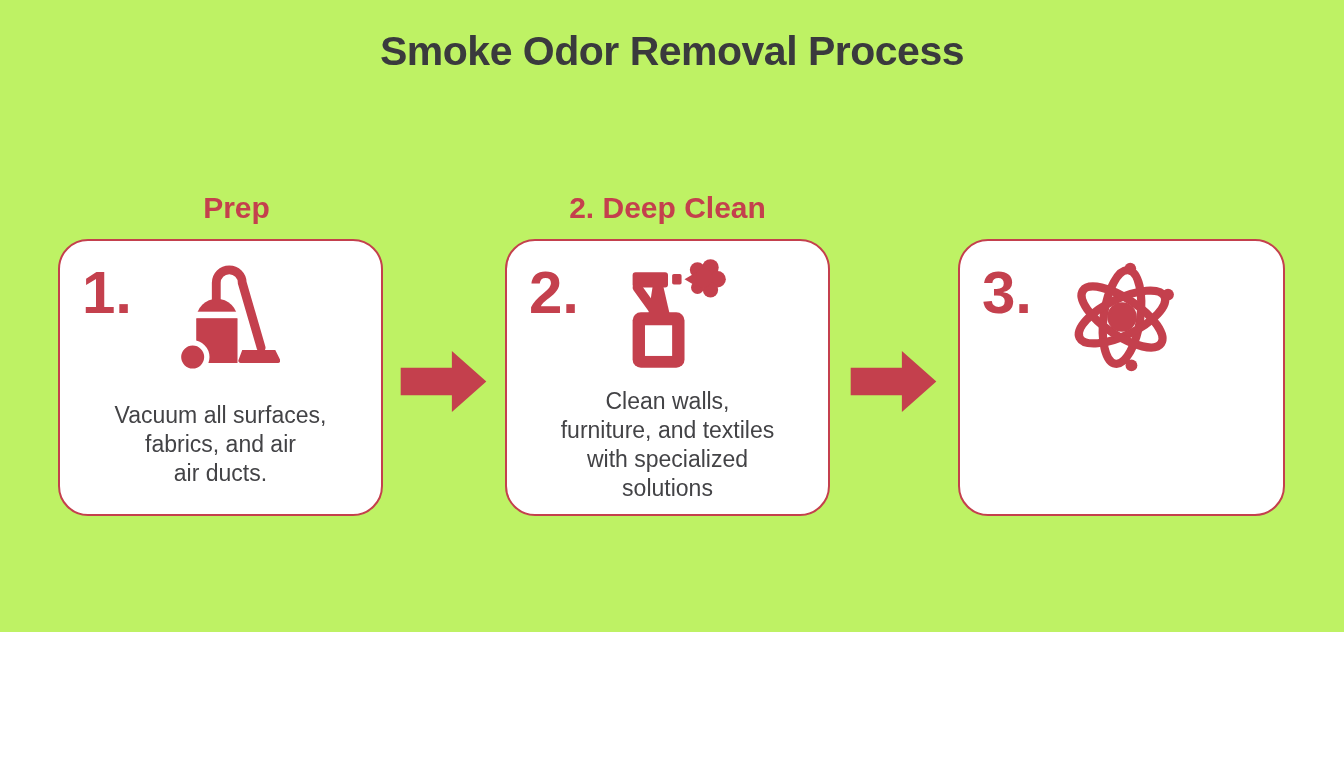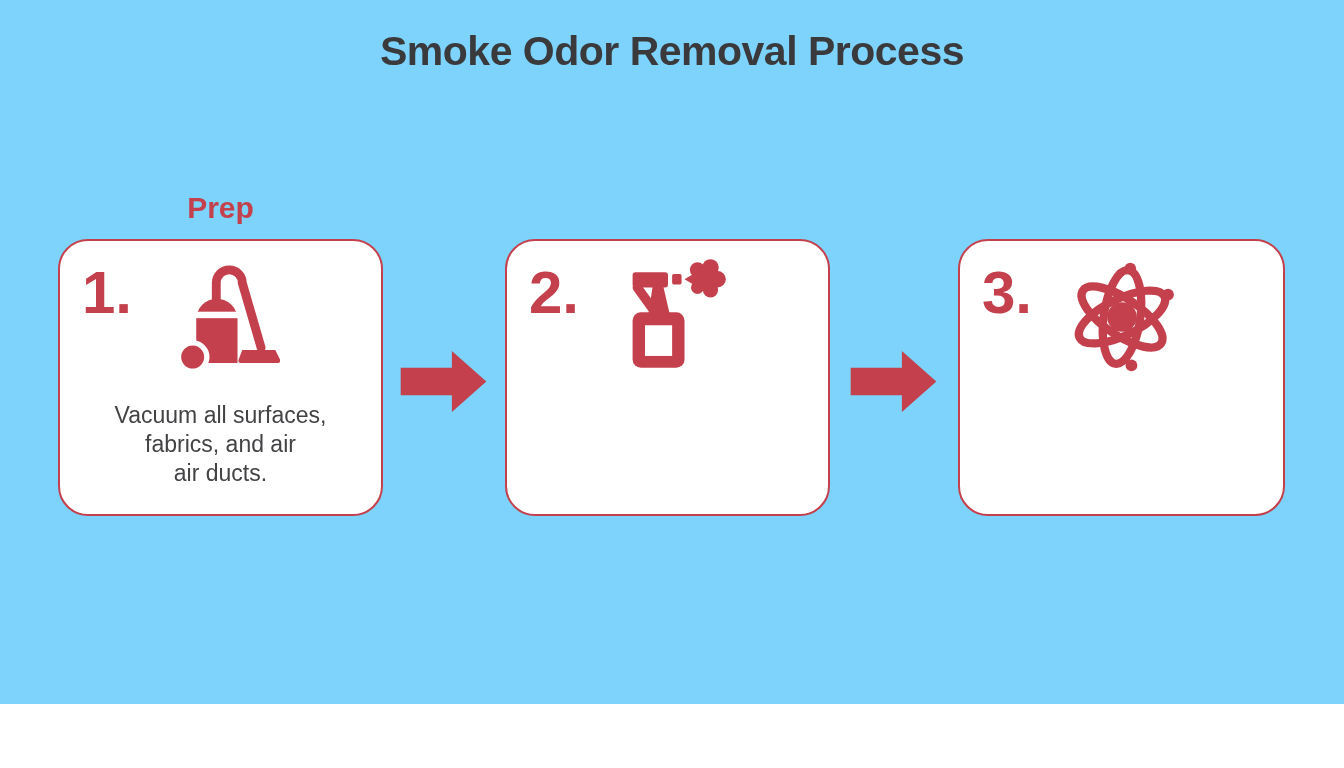--- a/index.html
+++ b/index.html
@@ -3,22 +3,22 @@
 <meta charset="utf-8">
 <style>
   html, body {
     margin: 0;
     padding: 0;
     font-family: "Liberation Sans", "DejaVu Sans", sans-serif;
   }
   .canvas {
     position: relative;
     width: 1344px;
-    height: 704px;
-    background: #7dd3fc;
+    height: 632px;
+    background: #bef264;
     overflow: hidden;
   }
   .title {
     position: absolute;
     top: 28px;
     left: 0;
     width: 100%;
     margin: 0;
     text-align: center;
     font-size: 41px;
@@ -28,21 +28,21 @@
   }
   .step-header {
     position: absolute;
     top: 191px;
     height: 38px;
     text-align: center;
     font-size: 30px;
     font-weight: 700;
     color: #c4404d;
   }
-  .sh1 { left: 58px;  width: 325px; }
+  .sh1 { left: 74px;  width: 325px; }
   .sh2 { left: 505px; width: 325px; }
   .sh3 { left: 958px; width: 327px; }
 
   .step-box {
     position: absolute;
     top: 239px;
     height: 277px;
     background: #ffffff;
     border: 2.5px solid #c4404d;
     border-radius: 30px;
@@ -96,20 +96,21 @@
   .connector svg { width: 100%; height: 100%; display: block; }
 </style>
 </head>
 <body>
 
 <div class="canvas">
 
   <h1 class="title">Smoke Odor Removal Process</h1>
 
   <div class="step-header sh1">Prep</div>
+  <div class="step-header sh2">2. Deep Clean</div>
 
   <div class="step-box sb1">
     <div class="step-number">1.</div>
     <div class="step-icon">
       <svg viewBox="0 0 100 100" xmlns="http://www.w3.org/2000/svg">
         <g fill="#c4404d">
           <path d="M46,38 V21 A11,11 0 0 1 68,21 L84,76" fill="none" stroke="#c4404d" stroke-width="7.5" stroke-linecap="round"></path>
           <path d="M68,78 L96,78 L100,86 A2,2 0 0 1 98,89 L67,89 A2,2 0 0 1 65,86 Z"></path>
           <path d="M29,89 V52 a17.5,17.5 0 0 1 35,0 V89 Z"></path>
           <rect x="26" y="45.5" width="41" height="5.5" fill="#ffffff"></rect>
@@ -138,20 +139,24 @@
             <circle cx="86" cy="8" r="7"></circle>
             <circle cx="92" cy="18" r="7"></circle>
             <circle cx="86" cy="27" r="6.5"></circle>
             <circle cx="75" cy="25" r="5.5"></circle>
             <circle cx="80" cy="17" r="8"></circle>
             <path d="M64,18 L74,12 V24 Z"></path>
           </g>
         </g>
       </svg>
     </div>
+    <div class="step-desc">Clean walls,
+furniture, and textiles
+with specialized
+solutions</div>
   </div>
 
   <div class="step-box sb3">
 
     <div class="step-number">3.</div>
     <div class="step-icon">
       <svg viewBox="0 0 100 100" xmlns="http://www.w3.org/2000/svg">
         <g fill="none" stroke="#c4404d" stroke-width="7">
           <ellipse cx="50" cy="50" rx="15.5" ry="40" transform="rotate(8 50 50)"></ellipse>
           <ellipse cx="50" cy="50" rx="15.5" ry="40" transform="rotate(64 50 50)"></ellipse>

